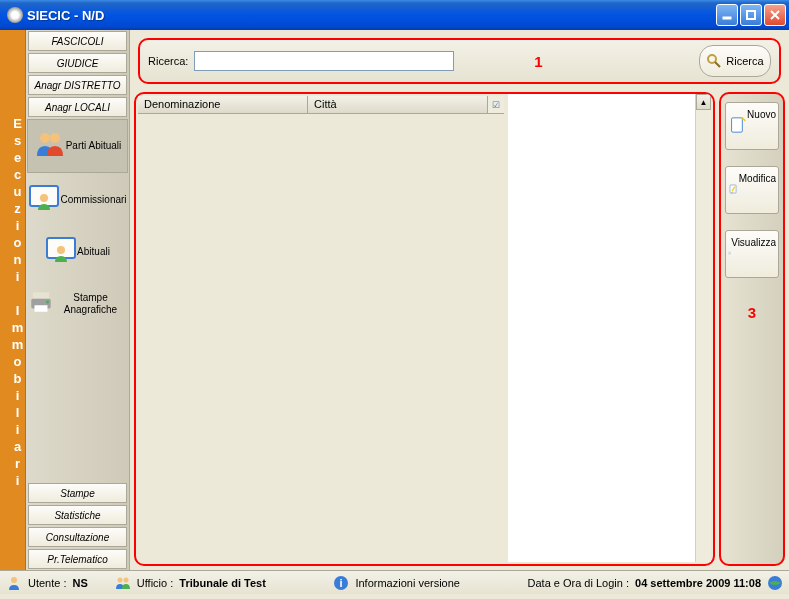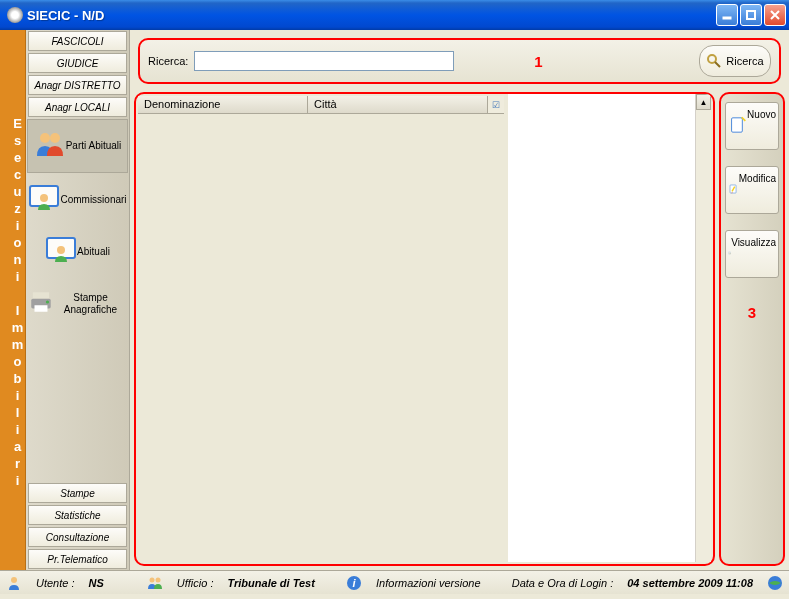--- a/index.html
+++ b/index.html
@@ -49,21 +49,21 @@
 
 .actioncol { width: 66px; margin: 2px; }
 .actionbox { border: 2px solid red; border-radius: 10px; height: 100%; background: linear-gradient(to right, #e6e3d2, #d4d0bd); display: flex; flex-direction: column; align-items: center; padding-top: 8px; gap: 16px; }
 .actbtn { width: 54px; background: linear-gradient(to bottom, #fdfcf9, #efecdd); border: 1px solid #aca899; border-radius: 3px; display: flex; align-items: flex-start; padding: 6px 2px; cursor: default; }
 .actbtn .aicon { width: 32px; height: 32px; margin-bottom: 2px; }
 .actbtn .alabel { font-size: 10px; }
 .actionbox .num3 { color: red; font-size: 15px; font-weight: bold; margin-top: 10px; }
 
 .midrow { display: flex; flex: 1; min-height: 0; }
 
-.statusbar { height: 24px; background: linear-gradient(to bottom, #f3f1e7, #e6e3d2); border-top: 1px solid #aca899; display: flex; align-items: center; padding: 0 6px; gap: 14px; font-size: 11px; font-style: italic; }
+.statusbar { height: 24px; background: linear-gradient(to bottom, #f3f1e7, #e6e3d2); border-top: 1px solid #aca899; display: flex; align-items: center; padding: 0 6px; gap: 6px; font-size: 11px; }
 .statusbar .sicon { width: 16px; height: 16px; }
 .statusbar .sep { width: 15px; }
 .statusbar b { font-weight: bold; }
 .statusbar .sfill { flex: 1; }
 
 svg { display: block; }
 </style>
 </head>
 <body>
 

